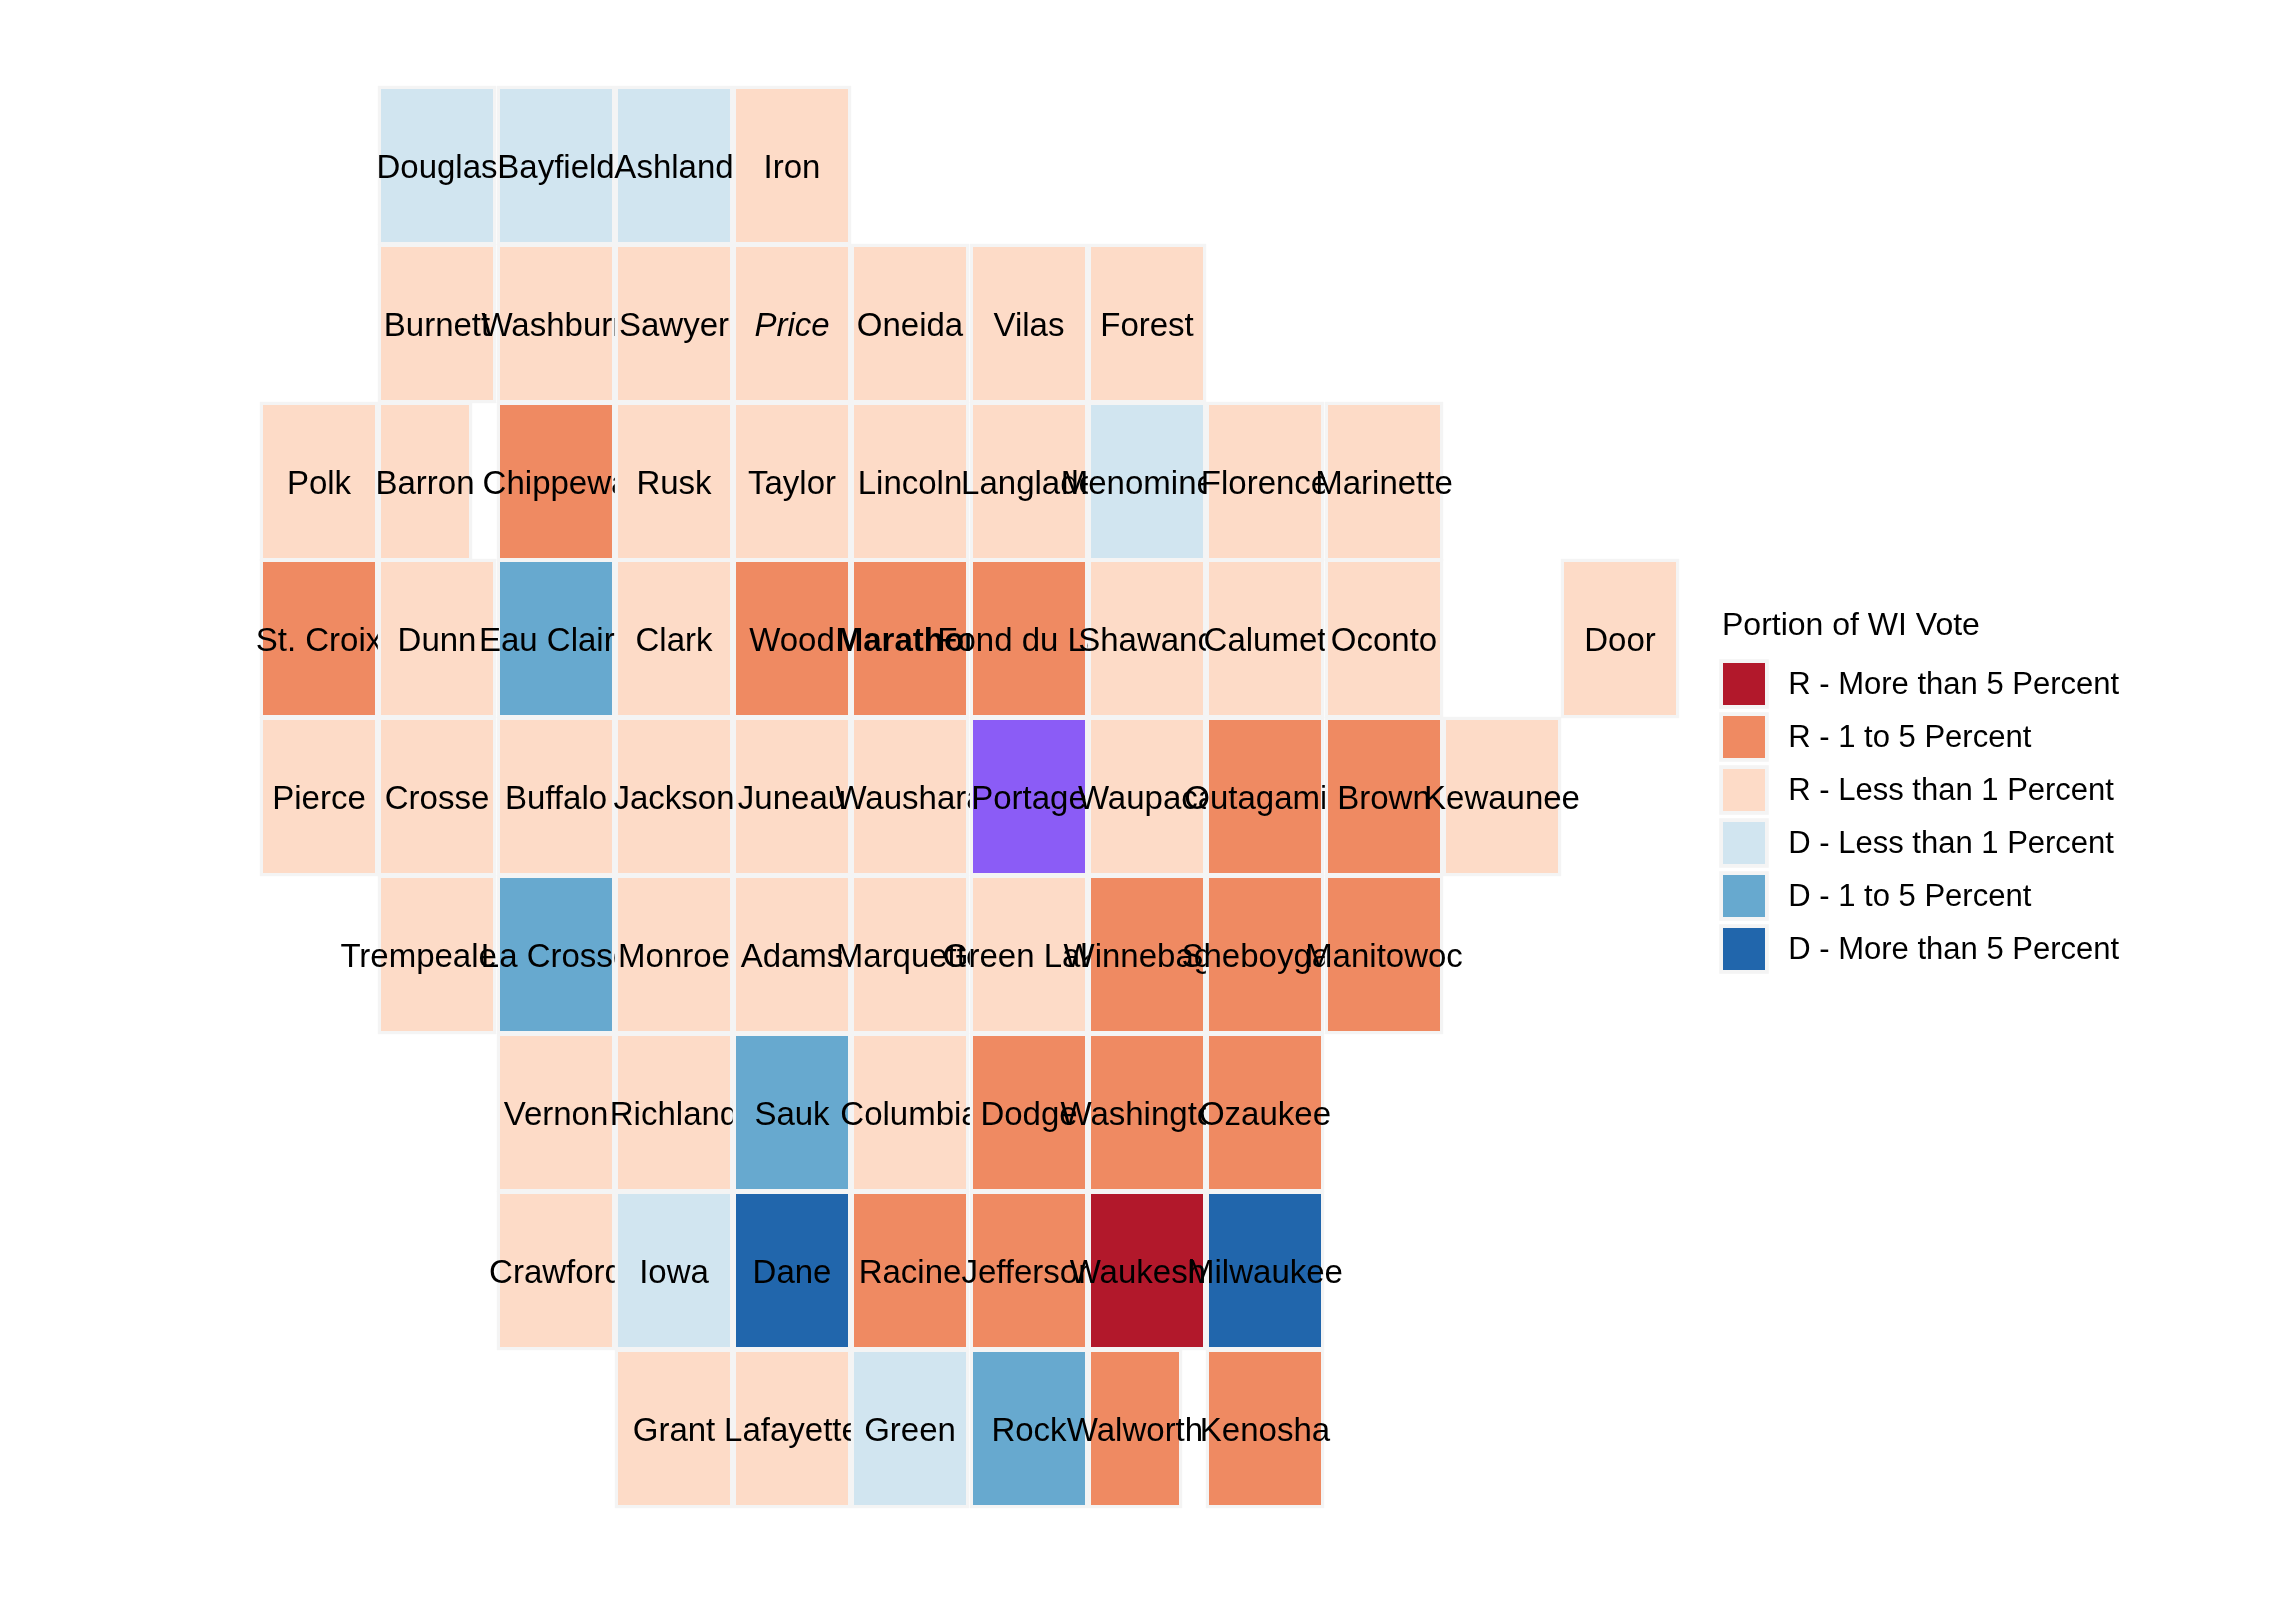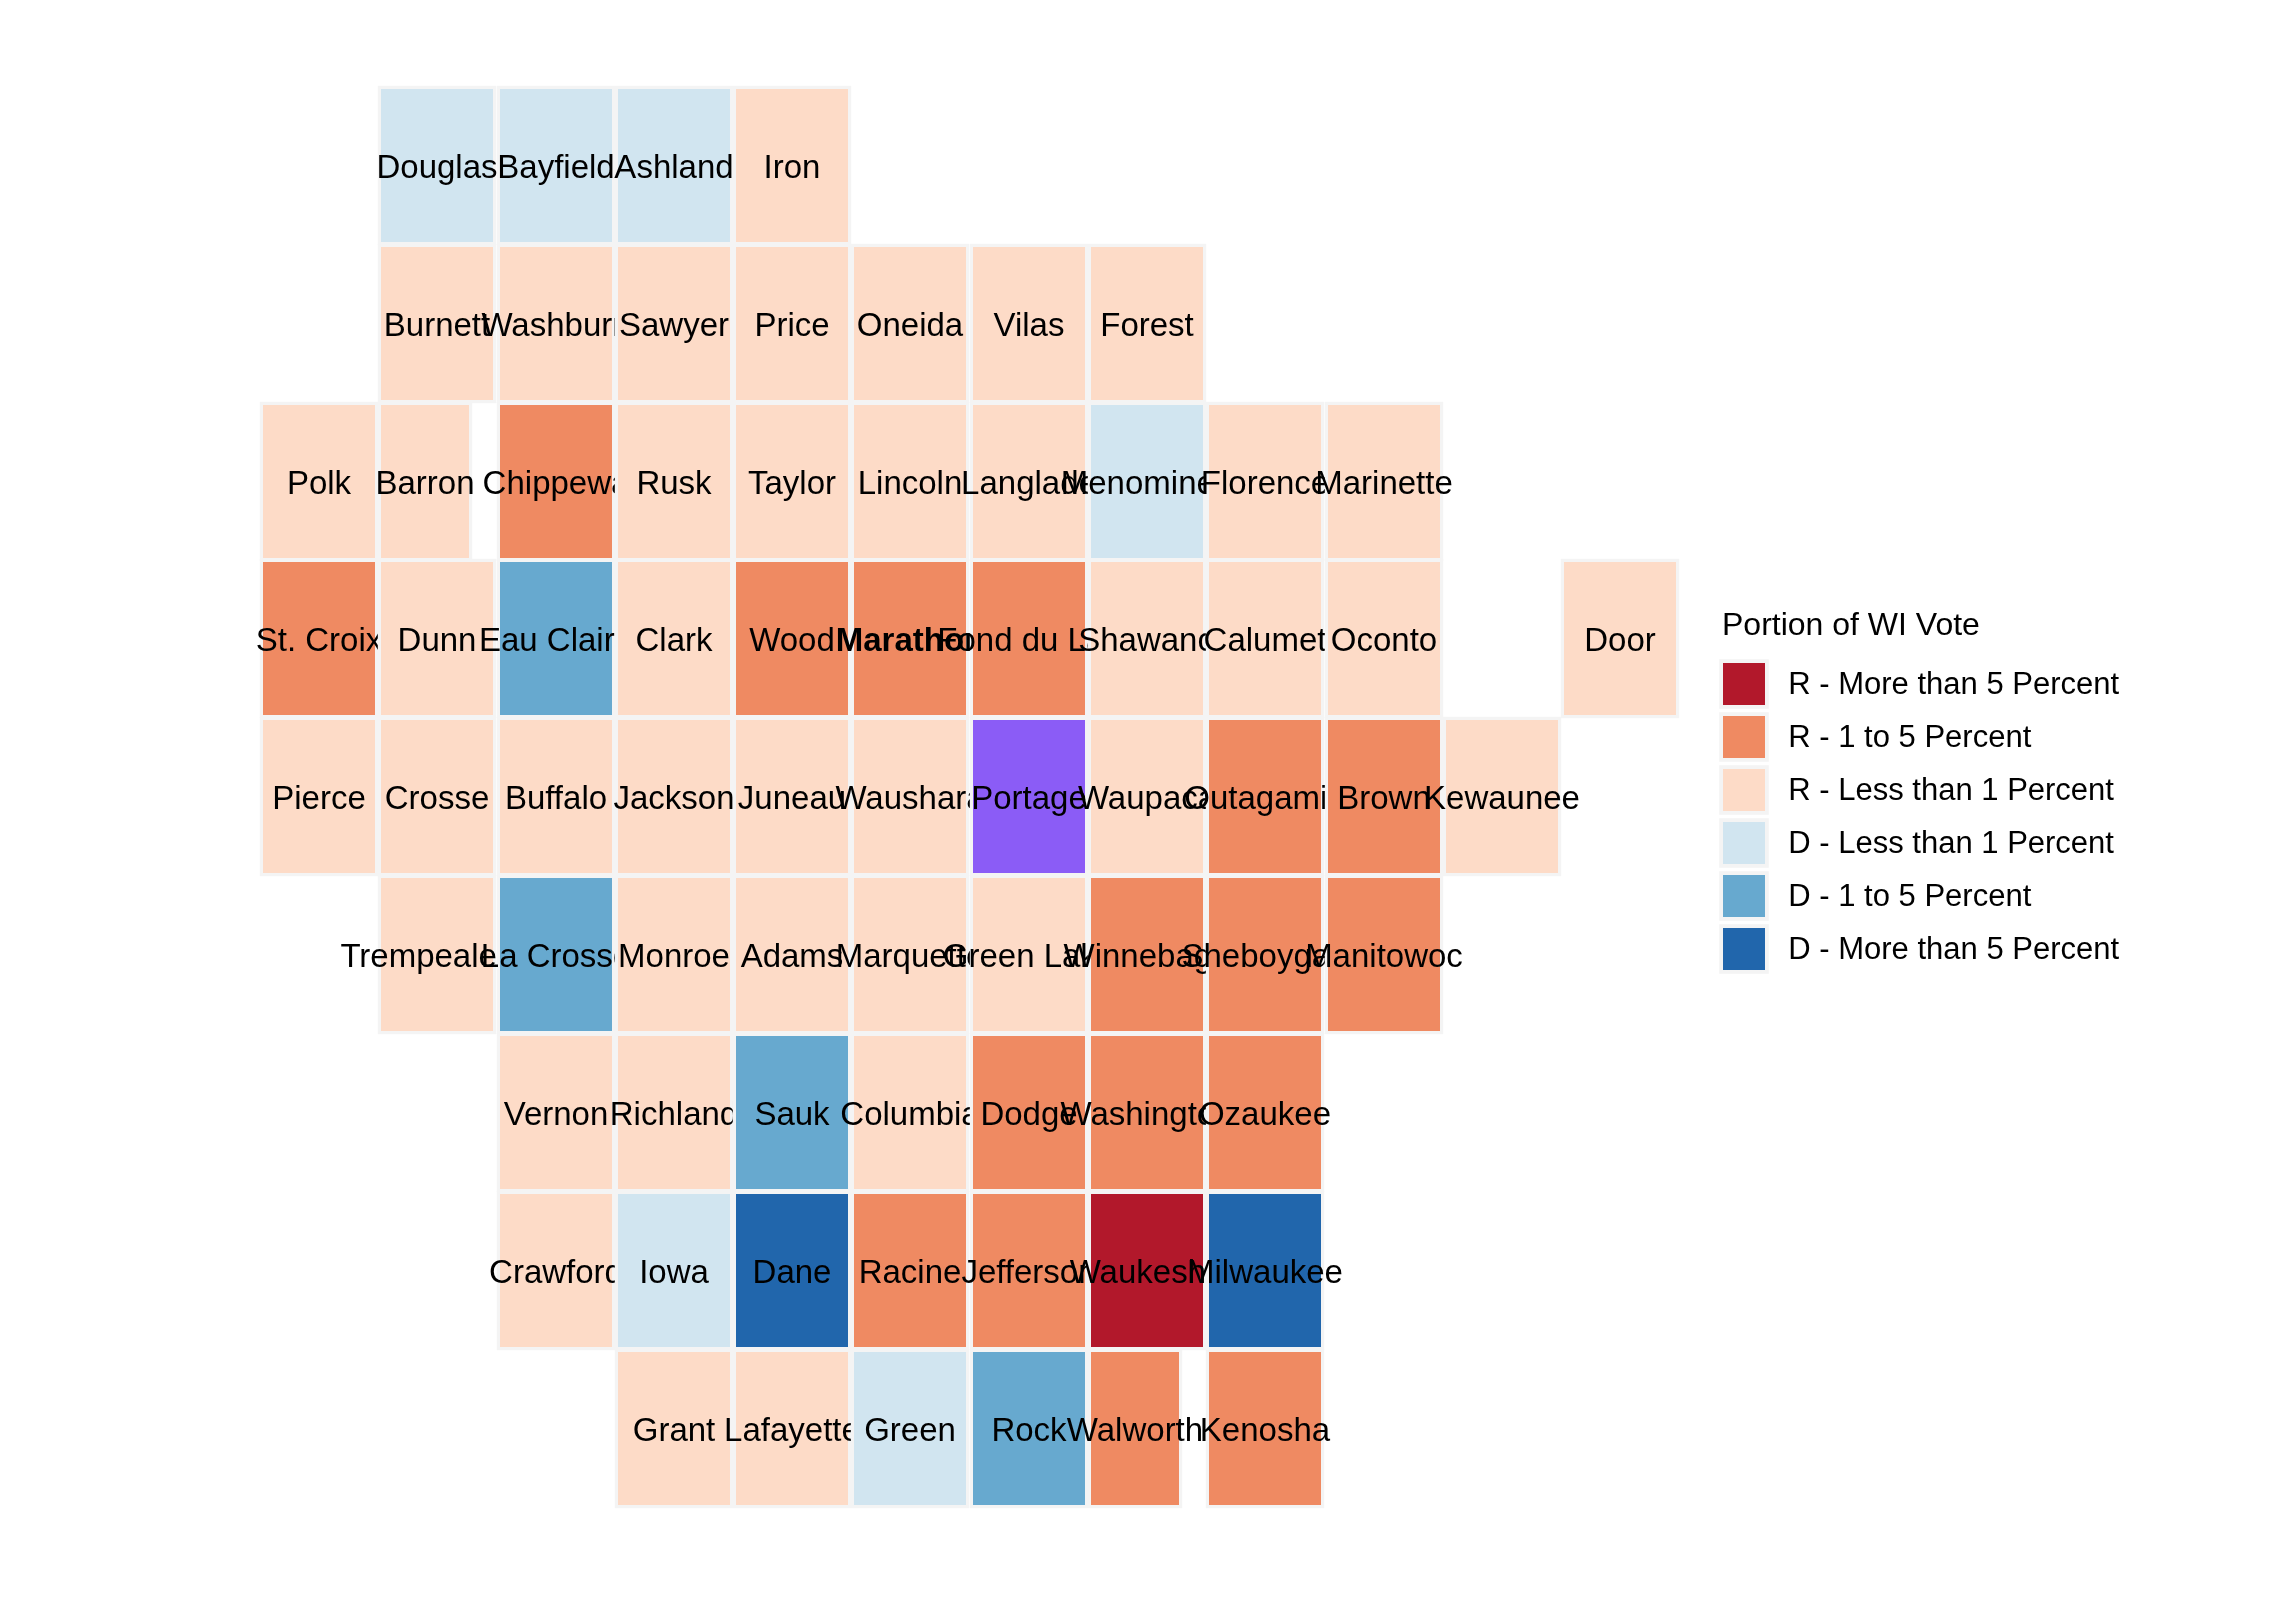--- a/index.html
+++ b/index.html
@@ -91,21 +91,21 @@
       </div>
       <div class="tile" style="left: 118px; top: 158px; width: 112px; height: 153px; background: rgb(253, 219, 199);">
         <span class="tile-label">Burnett</span>
       </div>
       <div class="tile" style="left: 237px; top: 158px; width: 112px; height: 153px; background: rgb(253, 219, 199);">
         <span class="tile-label">Washburn</span>
       </div>
       <div class="tile" style="left: 355px; top: 158px; width: 112px; height: 153px; background: rgb(253, 219, 199);">
         <span class="tile-label">Sawyer</span>
       </div>
-      <div class="tile" style="left: 473px; top: 158px; width: 112px; height: 153px; background: rgb(253, 219, 199);">
+      <div class="tile" style="left: 473px; top: 158px; width: 112px; height: 153px; background: rgb(253, 219, 199); font-style: italic;">
         <span class="tile-label">Price</span>
       </div>
       <div class="tile" style="left: 591px; top: 158px; width: 112px; height: 153px; background: rgb(253, 219, 199);">
         <span class="tile-label">Oneida</span>
       </div>
       <div class="tile" style="left: 710px; top: 158px; width: 112px; height: 153px; background: rgb(253, 219, 199);">
         <span class="tile-label">Vilas</span>
       </div>
       <div class="tile" style="left: 828px; top: 158px; width: 112px; height: 153px; background: rgb(253, 219, 199);">
         <span class="tile-label">Forest</span>

